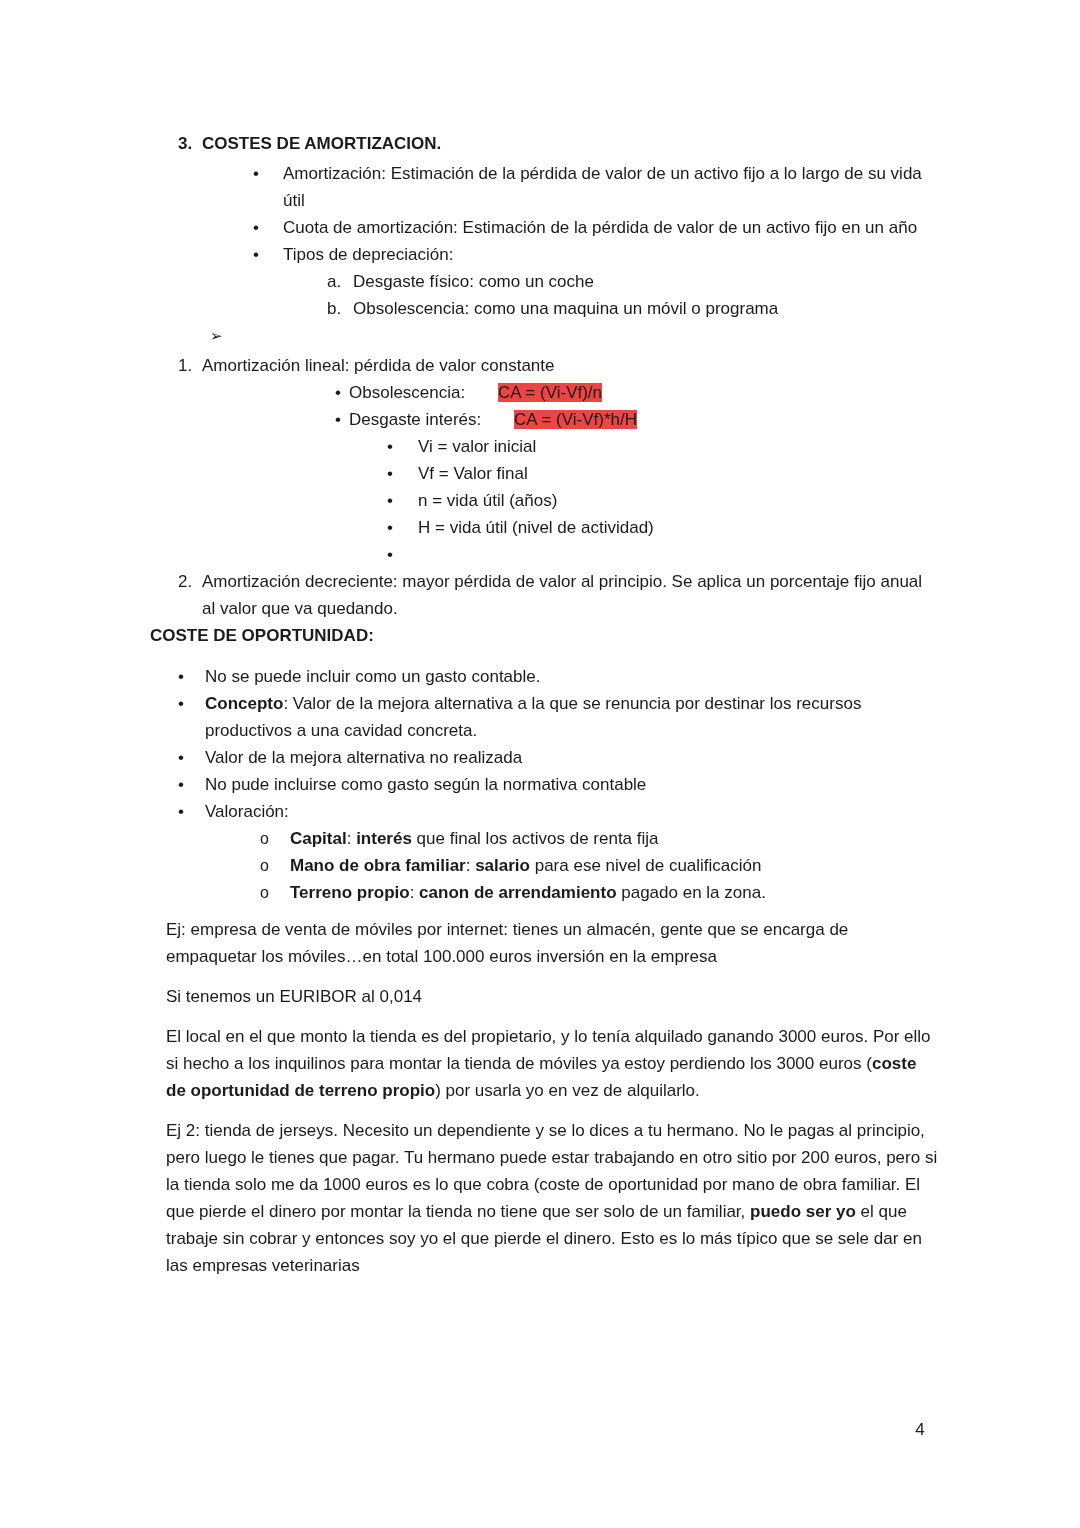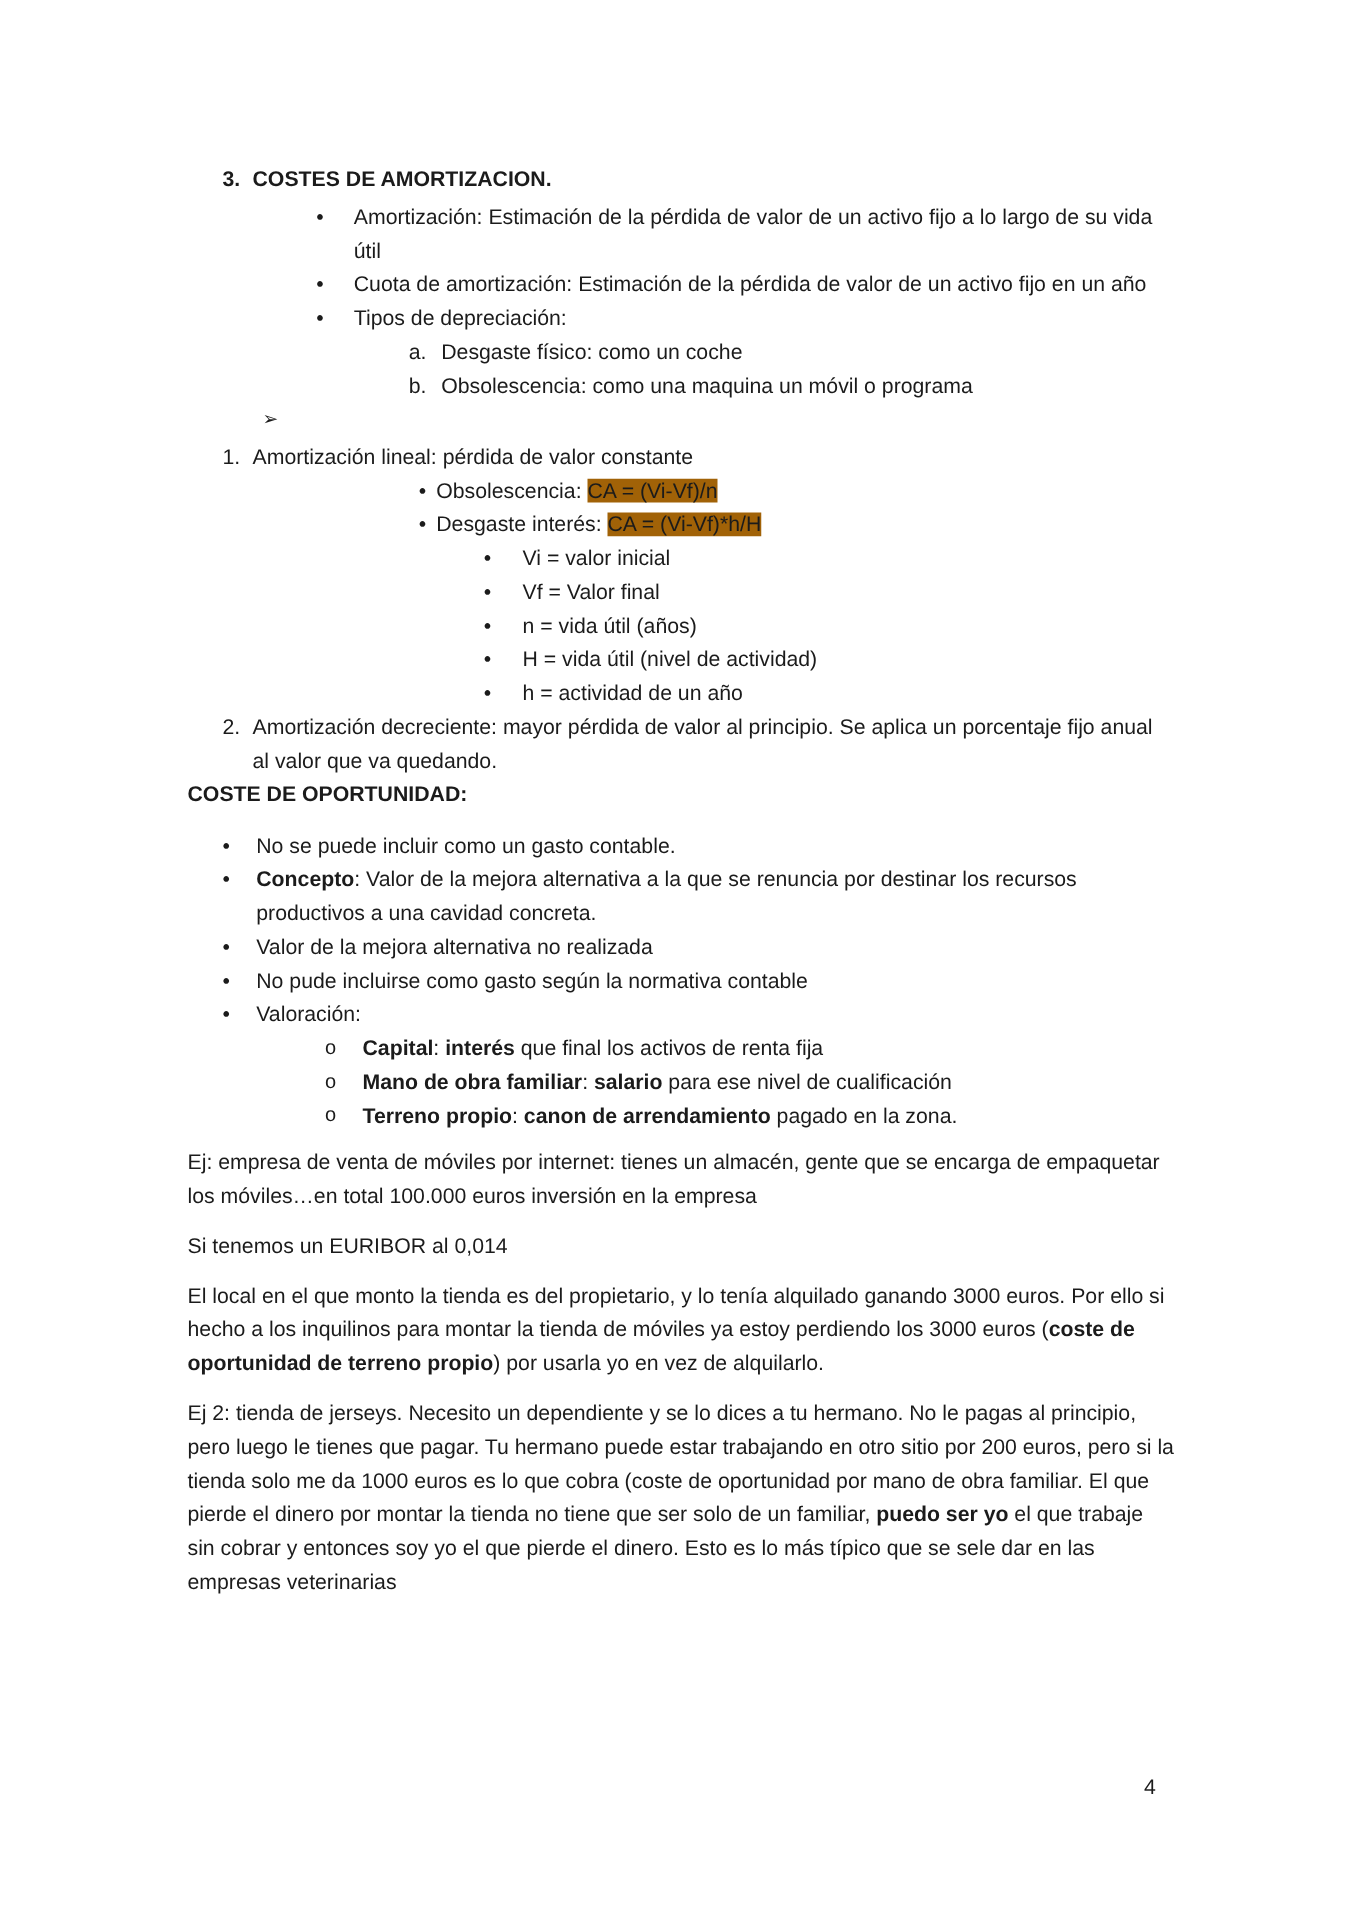--- a/index.html
+++ b/index.html
@@ -37,23 +37,23 @@
   .ind-oc    { padding-left: 110px; } .ind-oc > .m { width: 30px; }
 
   .first-list { margin-top: 3px; }
   .num-list   { margin-top: 3px; }
   .opp-list   { margin-bottom: 10px; }
 
   .h2 {
     font-weight: 700;
     margin-bottom: 14px;
   }
-  .para { margin: 0 0 13px 0; }
+  .para { margin: 0 0 13px 16px; }
 
-  .hl { background: #a16207; }
+  .hl { background: #ef4444; margin-left: 28px; }
 
   .arrow-glyph { font-size: 15px; }
   .circle-marker { font-size: 16px; }
 
   .pagenum {
     position: absolute;
     left: 898px;
     top: 1416px;
     width: 44px;
     text-align: center;
@@ -121,21 +121,20 @@
       <div class="row ind-d">
         <span class="m">•</span>
         <span class="t">n = vida útil (años)</span>
       </div>
       <div class="row ind-d">
         <span class="m">•</span>
         <span class="t">H = vida útil (nivel de actividad)</span>
       </div>
       <div class="row ind-d">
         <span class="m">•</span>
-        <span class="t">h = actividad de un año</span>
       </div>
       <div class="row ind-h">
         <span class="m">2.</span>
         <span class="t">Amortización decreciente: mayor pérdida de valor al principio. Se aplica un porcentaje fijo anual al valor que va quedando.</span>
       </div>
     </div>
 
     <div class="h2">COSTE DE OPORTUNIDAD:</div>
 
     <div class="opp-list">

